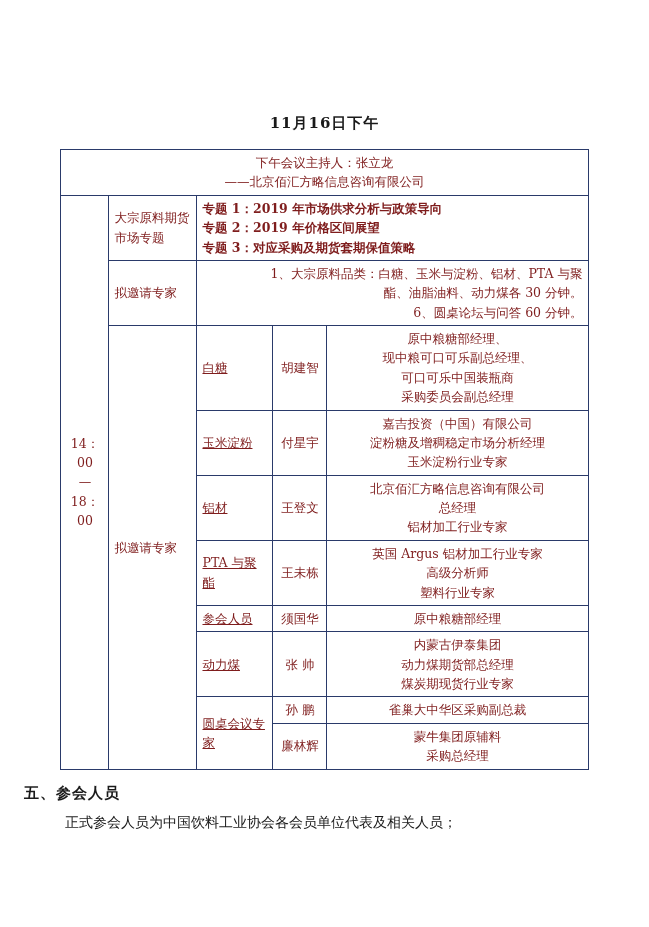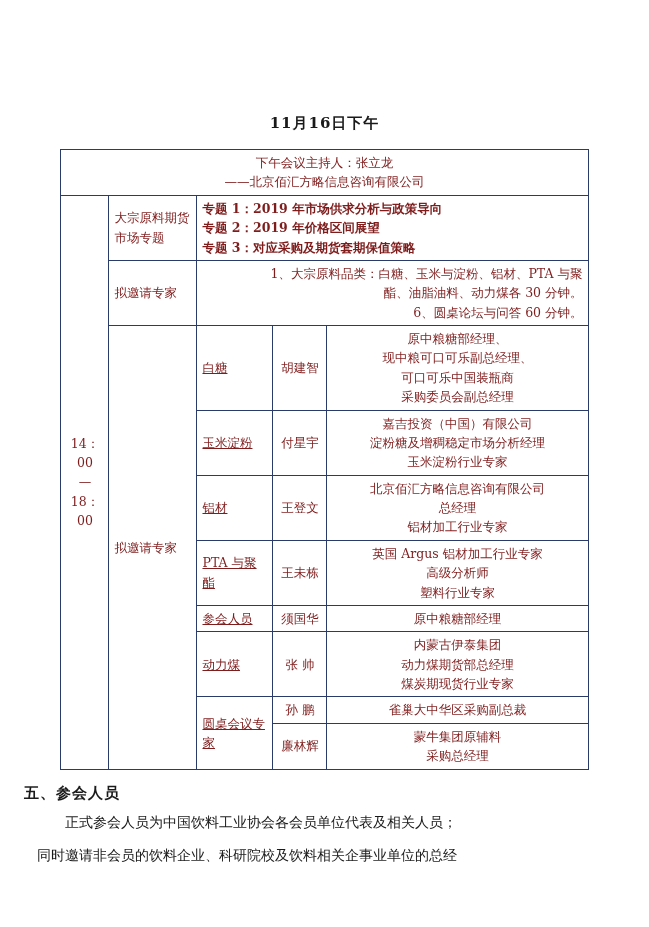--- a/index.html
+++ b/index.html
@@ -229,15 +229,14 @@
       <td class="desc-cell">
         <div>蒙牛集团原辅料</div>
         <div>采购总经理</div>
       </td>
     </tr>
   </tbody>
     </table>
 
   <div class="section-head">五、参会人员</div>
   <p class="para indent">正式参会人员为中国饮料工业协会各会员单位代表及相关人员；</p>
-  <p class="para">同时邀请非会员的饮料企业、科研院校及饮料相关企事业单位的总经</p>
 
 </div>
 
 </body></html>

